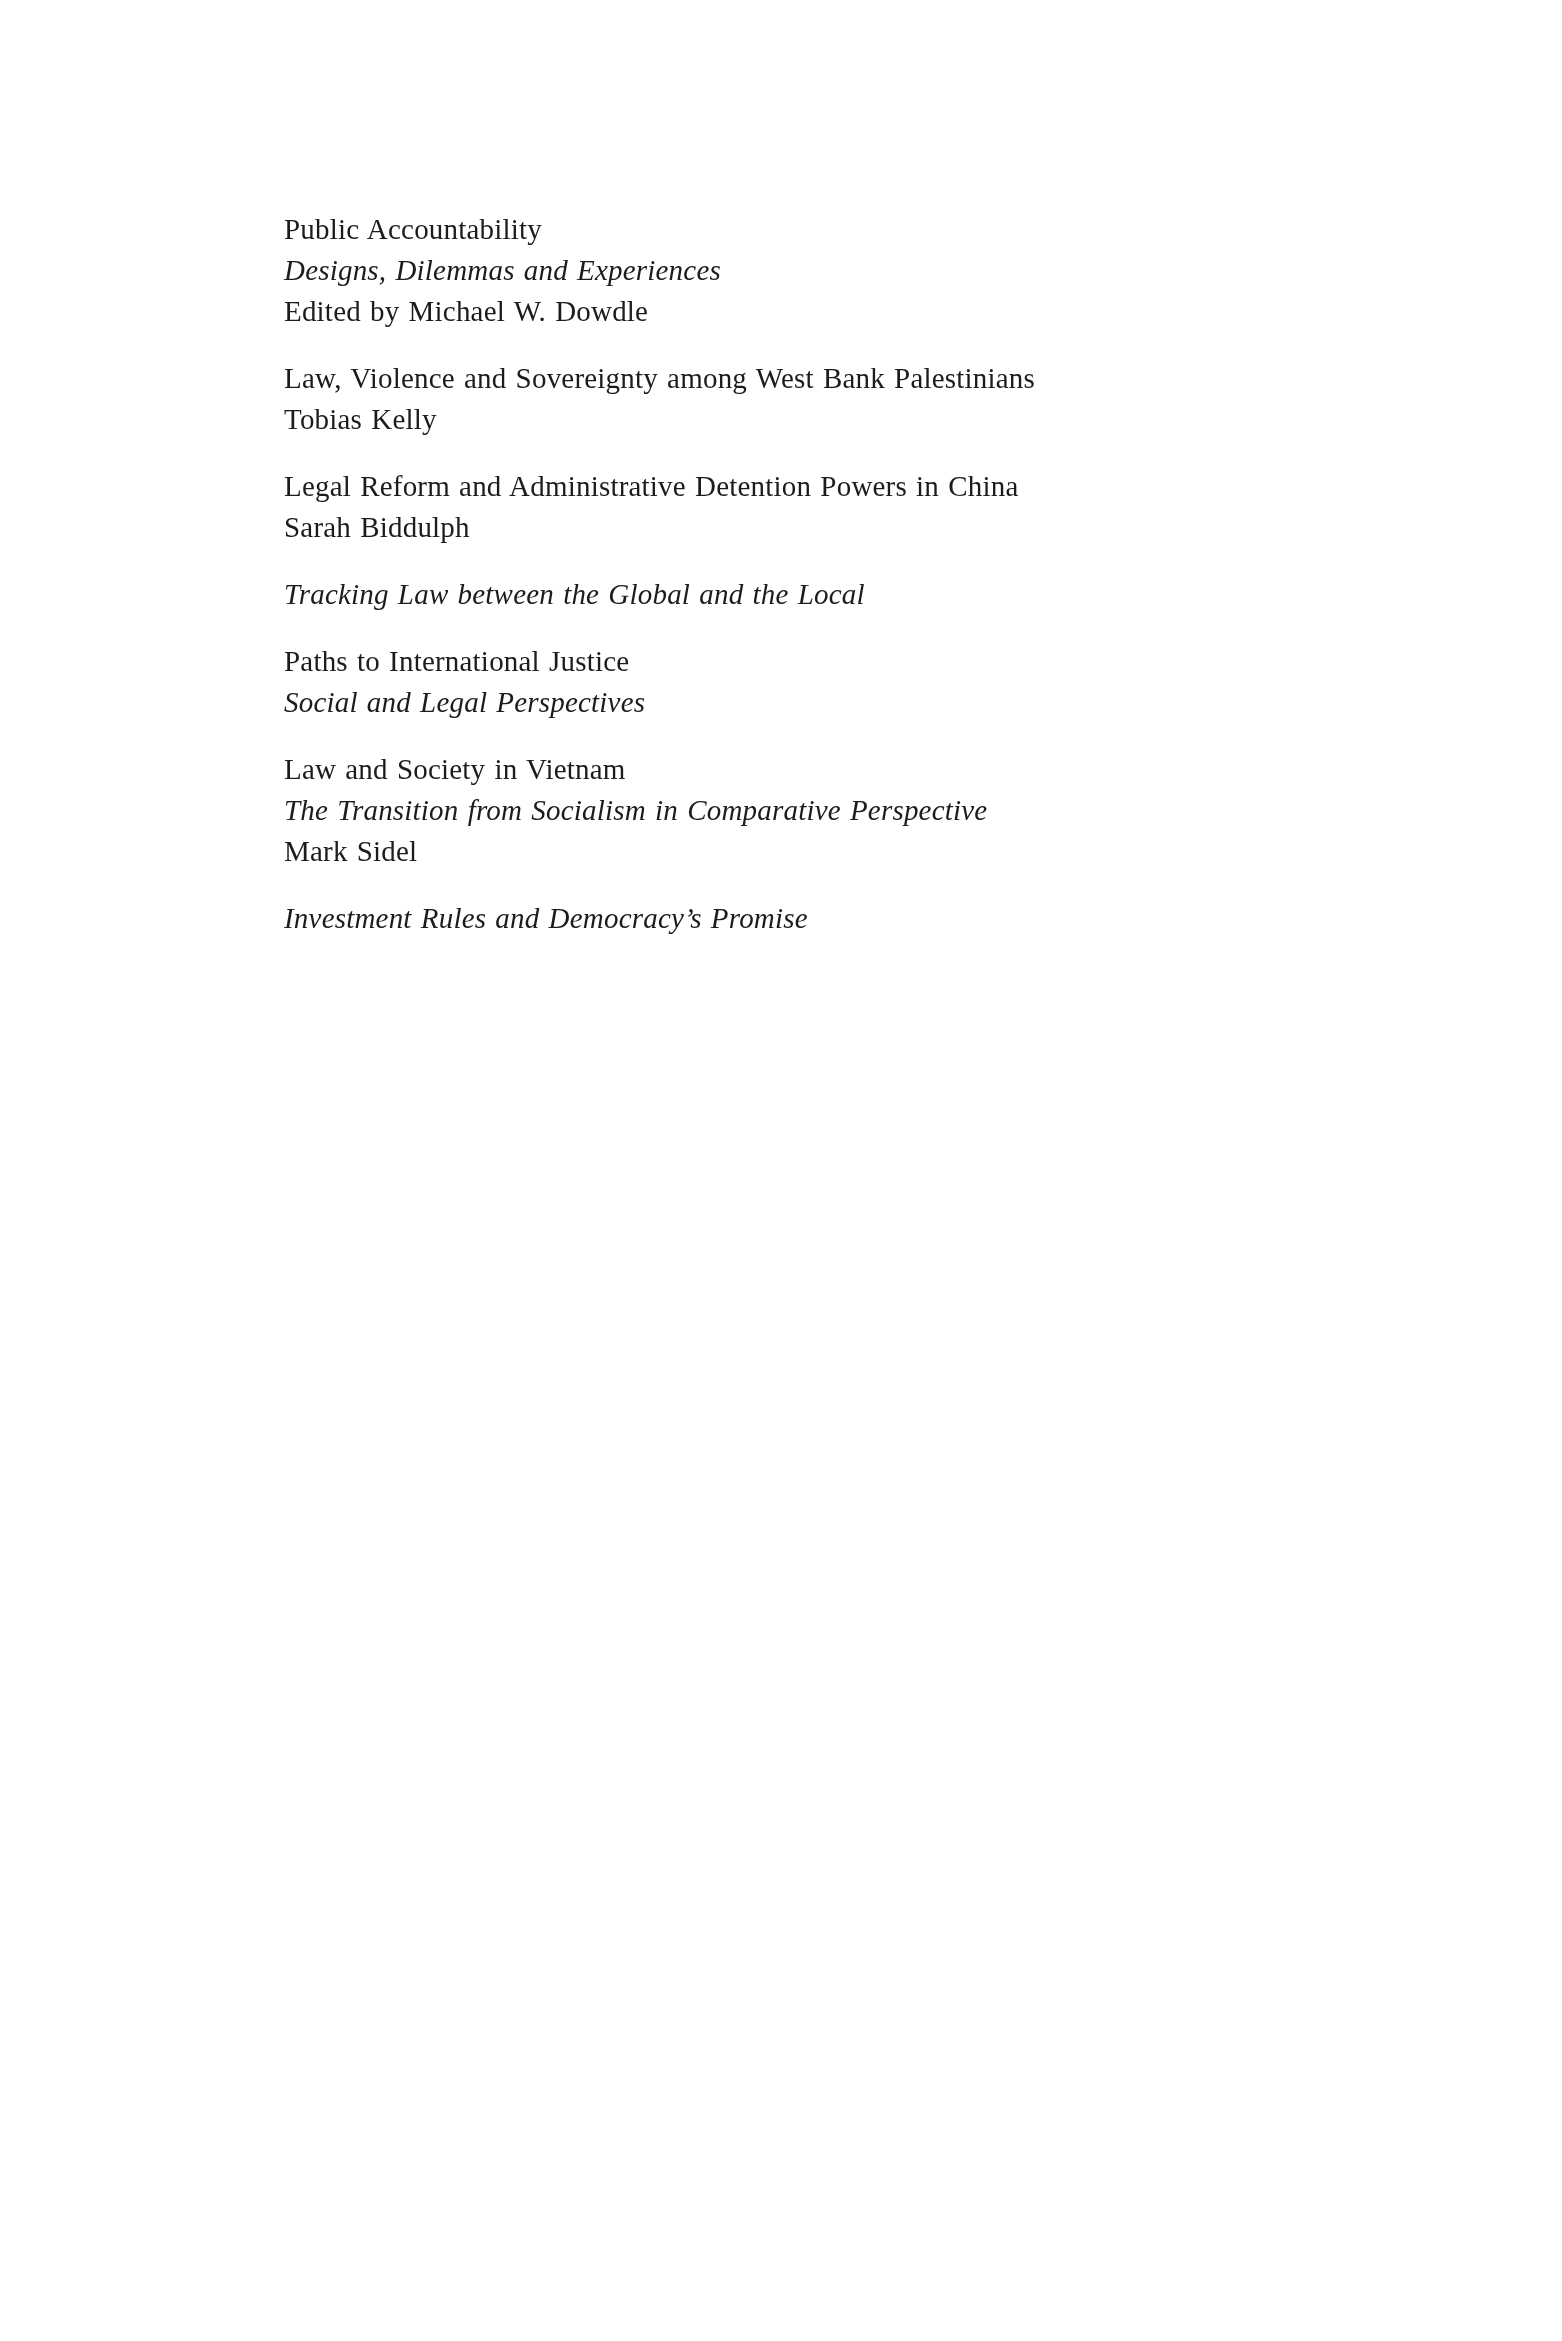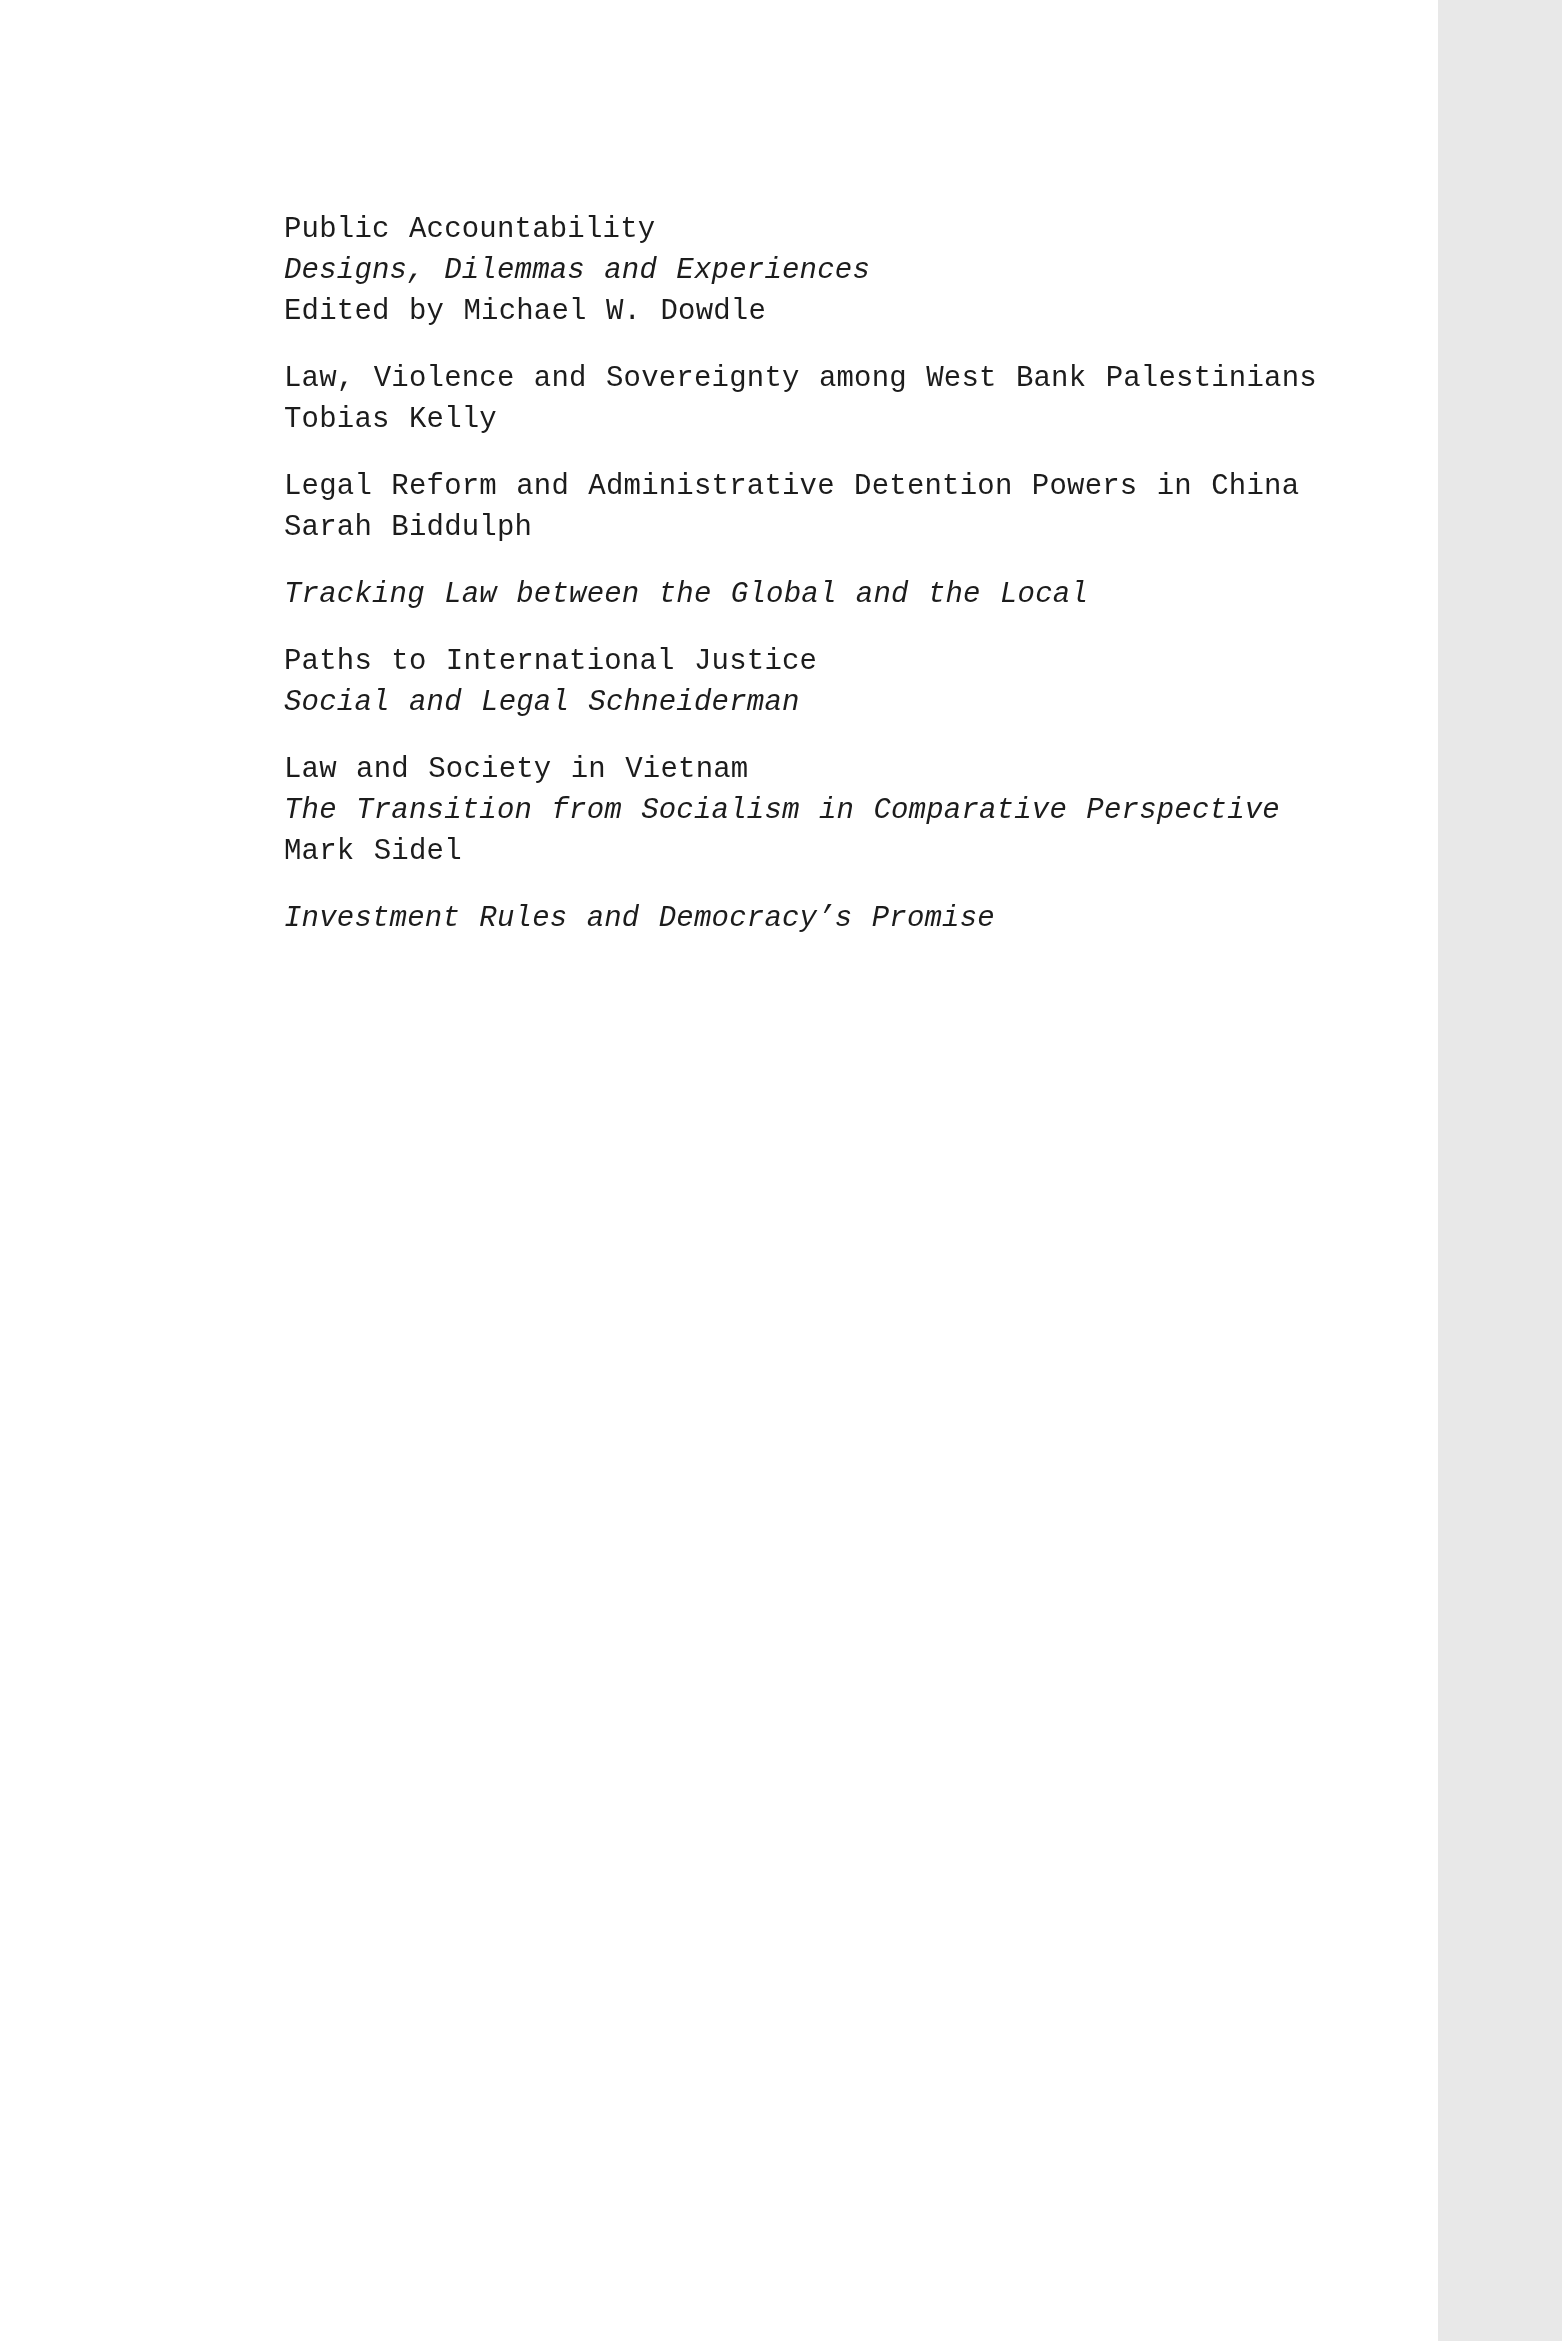--- a/index.html
+++ b/index.html
@@ -6,24 +6,24 @@
     margin: 0;
     padding: 0;
   }
   body {
     width: 1562px;
     height: 2342px;
     background: #e8e8e8;
   }
   .page {
     position: relative;
-    width: 1438px;
+    width: 1562px;
     height: 2342px;
     background: #ffffff;
-    font-family: Liberation Mono, monospace;
+    font-family: Liberation Serif, serif;
     color: #1c1c1c;
     overflow: hidden;
   }
   .book-list {
     position: absolute;
     left: 284px;
     top: 209px;
     width: 1087px;
   }
   .entry {
@@ -66,21 +66,21 @@
 
       <p class="byline">Sarah Biddulph</p>
     </div>
 
     <div class="entry">
       <p class="subtitle">Tracking Law between the Global and the Local</p>
     </div>
 
     <div class="entry">
       <p class="title">Paths to International Justice</p>
-      <p class="subtitle">Social and Legal Schneiderman</p>
+      <p class="subtitle">Social and Legal Perspectives</p>
     </div>
 
     <div class="entry">
       <p class="title">Law and Society in Vietnam</p>
       <p class="subtitle">The Transition from Socialism in Comparative Perspective</p>
       <p class="byline">Mark Sidel</p>
     </div>
 
     <div class="entry">
       <p class="subtitle">Investment Rules and Democracy’s Promise</p>

